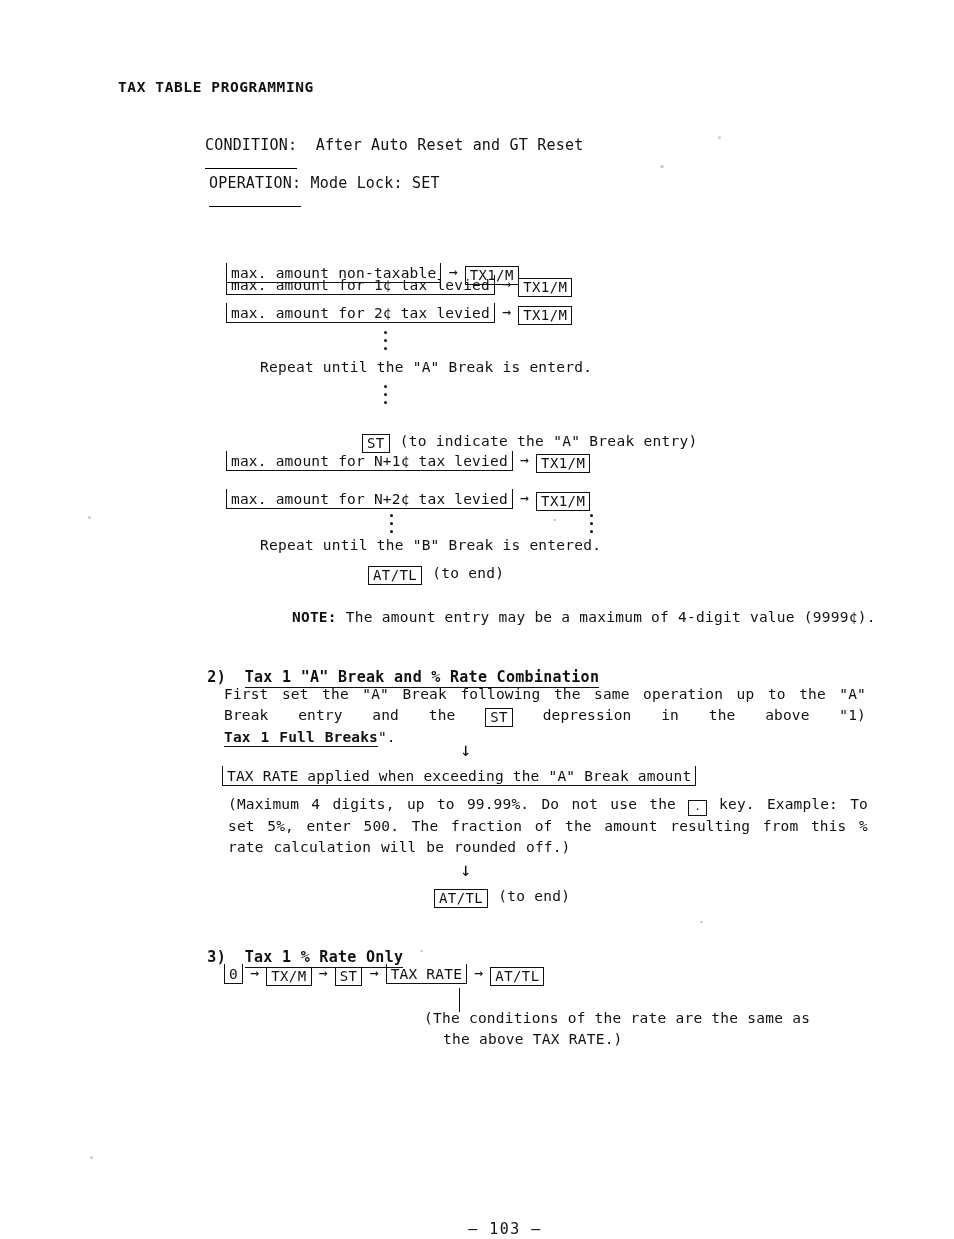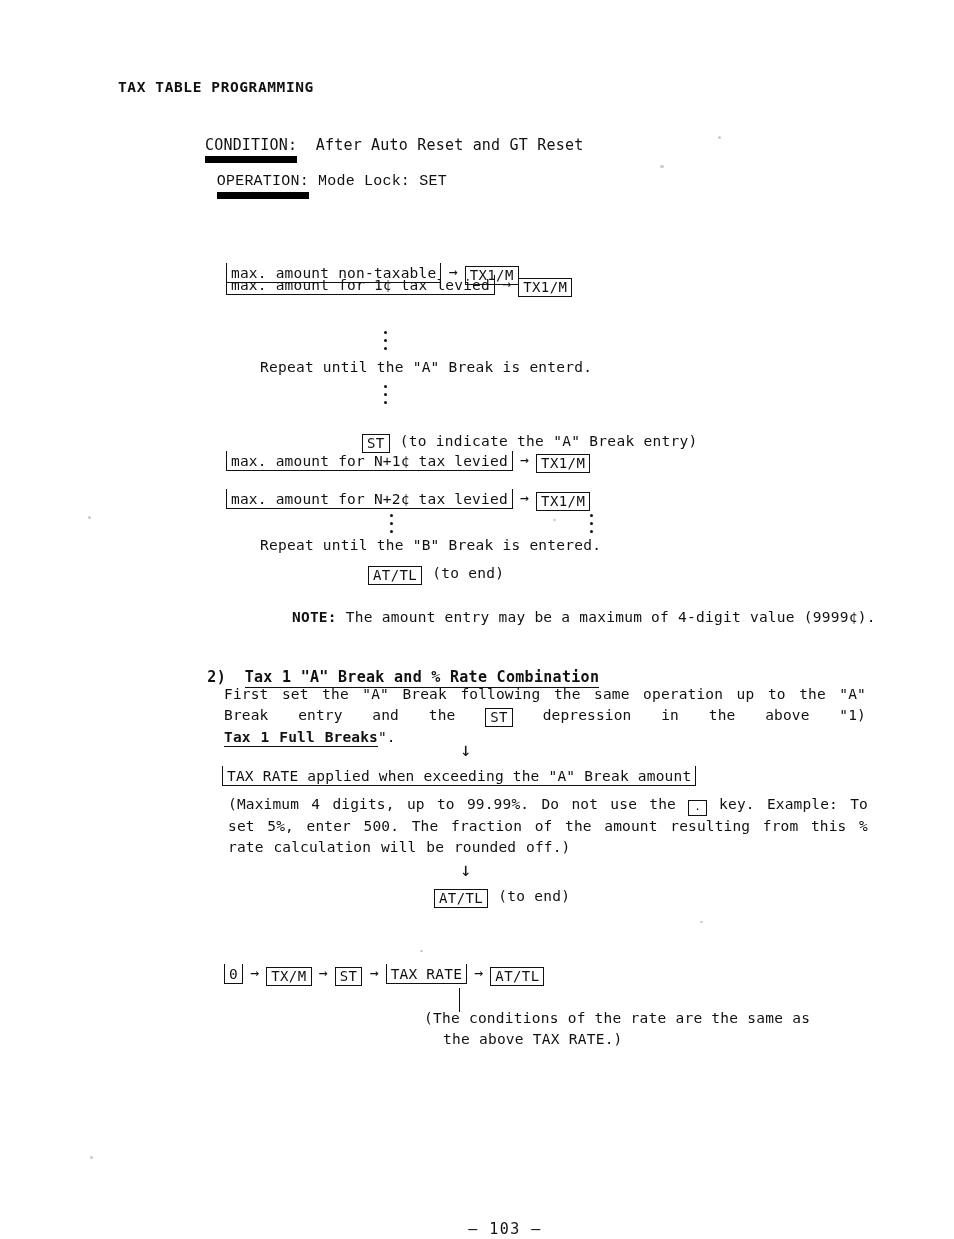--- a/index.html
+++ b/index.html
@@ -35,22 +35,22 @@
     letter-spacing: 0.6px;
   }
 
   .cond-row {
     position: absolute;
     font-size: 15px;
     letter-spacing: 0.2px;
     white-space: pre;
   }
   .cond-row .lbl {
-    border-bottom: 7px solid #000000;
-    padding-bottom: 2px;
+    border-bottom: 1px solid #000000;
+    padding-bottom: 14px;
   }
 
   .sec-head {
     position: absolute;
     font-size: 15px;
     font-weight: bold;
     letter-spacing: 0.3px;
     white-space: pre;
   }
   .sec-head .u {
@@ -206,33 +206,36 @@
   <div class="speck" style="left:553px;top:491px;width:3px;height:2px;"></div>
   <div class="speck" style="left:420px;top:922px;width:3px;height:2px;"></div>
   <div class="speck" style="left:700px;top:893px;width:3px;height:2px;"></div>
 
   <div class="doc-title">TAX TABLE PROGRAMMING</div>
 
   <div class="cond-row" style="left:168px;top:90px;">
     <span class="lbl">CONDITION:</span><span>  After Auto Reset and GT Reset</span>
   </div>
 
-  <div class="cond-row" style="left:180px;top:128px;font-family:Liberation Mono, monospace;">
+  <div class="cond-row" style="left:172px;top:128px;">
     <span class="lbl">OPERATION:</span><span> Mode Lock: SET</span>
   </div>
 
 
   <div class="flow" style="left:226px;top:235px;">
     <span class="field">max. amount non-taxable</span><span class="arrow">→</span><span class="key">TX1/M</span>
   </div>
 
   <div class="flow" style="left:226px;top:247px;">
     <span class="field">max. amount for 1¢ tax levied</span><span class="arrow">→</span><span class="key">TX1/M</span>
   </div>
 
+  <div class="flow" style="left:226px;top:275px;">
+    <span class="field">max. amount for 2¢ tax levied</span><span class="arrow">→</span><span class="key">TX1/M</span>
+  </div>
 
   <div class="vdots" style="left:382px;top:298px;">
     <i></i>
       <i></i>
       <i></i>
   </div>
 
   <div class="line" style="left:260px;top:331px;">Repeat until the "A" Break is enterd.</div>
 
   <div class="vdots" style="left:382px;top:352px;">
@@ -292,20 +295,23 @@
   <div class="para indent2" style="left:228px;top:766px;width:640px;text-align:justify;">
     <span>(Maximum 4 digits, up to 99.99%.  Do not use the </span><span class="key small">.</span><span> key.  Example: To set 5%, enter 500.  The fraction of the amount resulting from this % rate calculation will be rounded off.)</span>
   </div>
 
   <div class="downarrow" style="left:460px;top:832px;">↓</div>
 
   <div class="flow" style="left:434px;top:860px;">
     <span class="key">AT/TL</span><span class="tail">(to end)</span>
   </div>
 
+  <div class="sec-head" style="left:170px;top:902px;">
+    <span>3)</span><span>  </span><span class="u">Tax 1 % Rate Only</span>
+  </div>
 
   <div class="flow" style="left:224px;top:936px;">
     <span class="field">0</span><span class="arrow">→</span><span class="key">TX/M</span><span class="arrow">→</span><span class="key">ST</span><span class="arrow">→</span><span class="field">TAX RATE</span><span class="arrow">→</span><span class="key">AT/TL</span>
   </div>
 
   <div class="vbar" style="left:459px;top:960px;height:24px;"></div>
 
   <div class="line" style="left:424px;top:982px;">(The conditions of the rate are the same as</div>
   <div class="line" style="left:443px;top:1003px;">the above TAX RATE.)</div>
 

